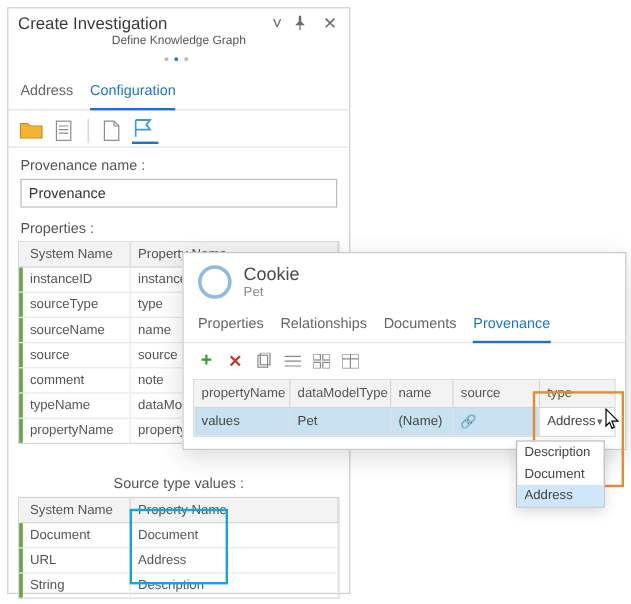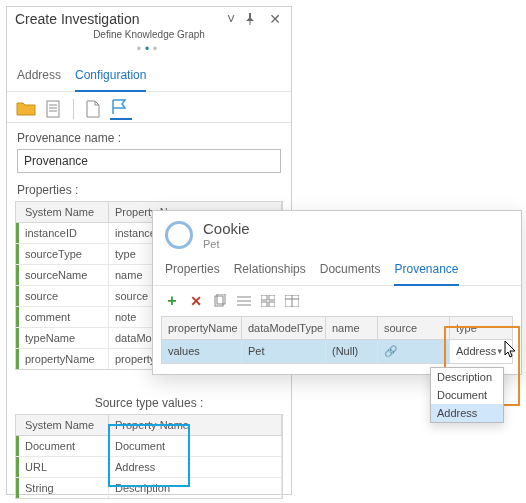--- a/index.html
+++ b/index.html
@@ -377,21 +377,21 @@
     <div class="phdr">
       <div class="pc1">propertyName</div>
       <div class="pc2">dataModelType</div>
       <div class="pc3">name</div>
       <div class="pc4">source</div>
       <div class="pc5" style="border-right:none;">type</div>
     </div>
     <div class="prow">
       <div class="pc1">values</div>
       <div class="pc2">Pet</div>
-      <div class="pc3">(Null)</div>
+      <div class="pc3">(Name)</div>
       <div class="pc4"><span class="link-icon">🔗</span><span class="src-link">https://w…</span></div>
       <div class="pc5 dd-cell">
         <span>Address</span>
         <span class="dd-chevron">▾</span>
       </div>
     </div>
     <div class="dropdown">
       <div>Description</div>
       <div>Document</div>
       <div class="hl">Address</div>

